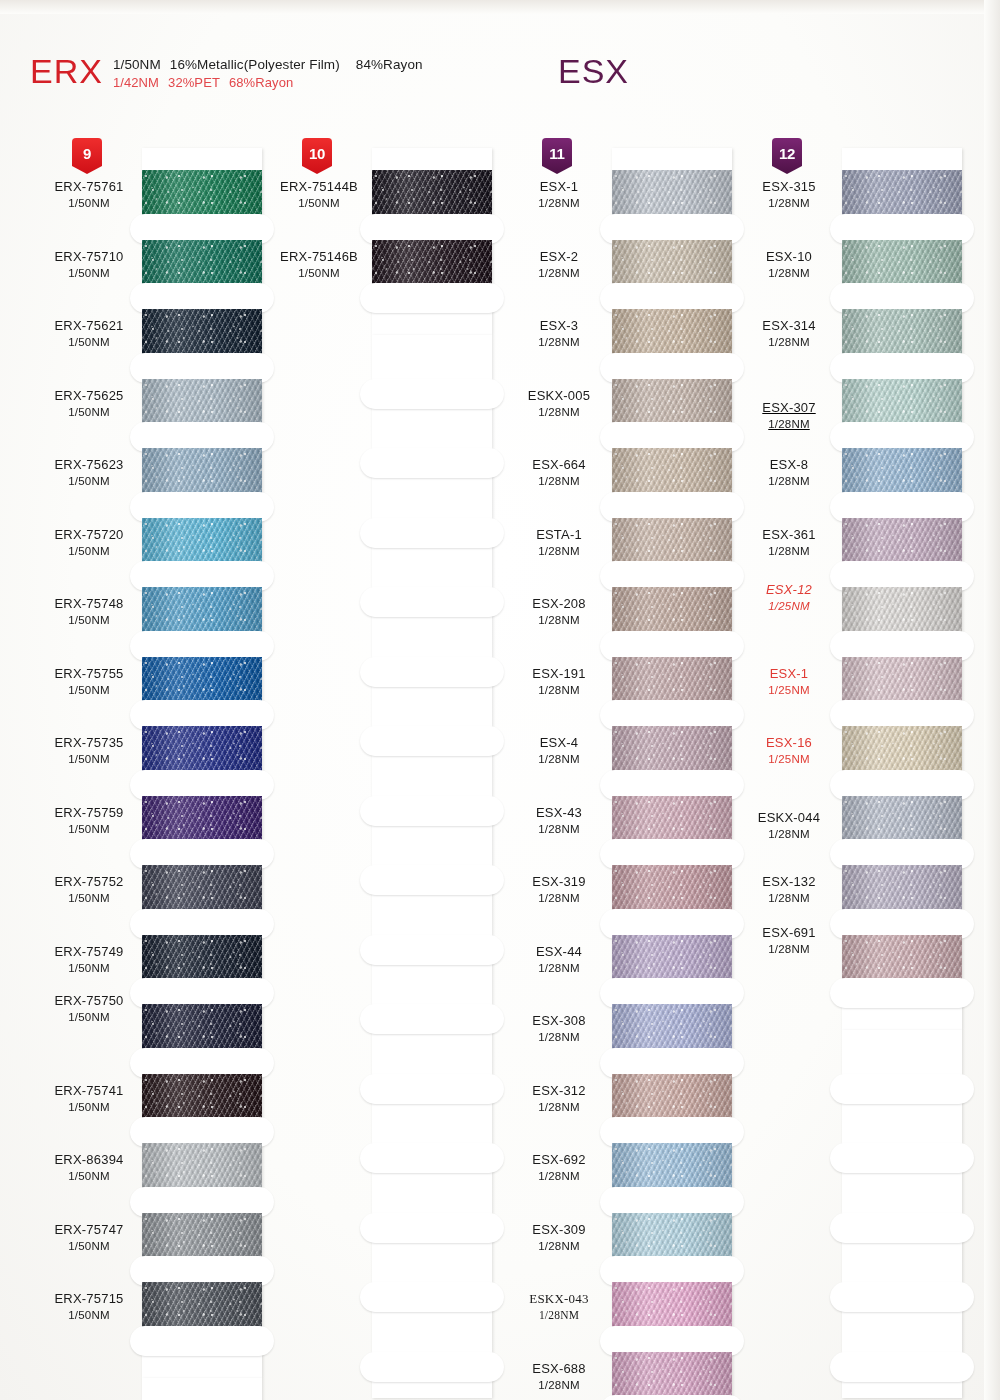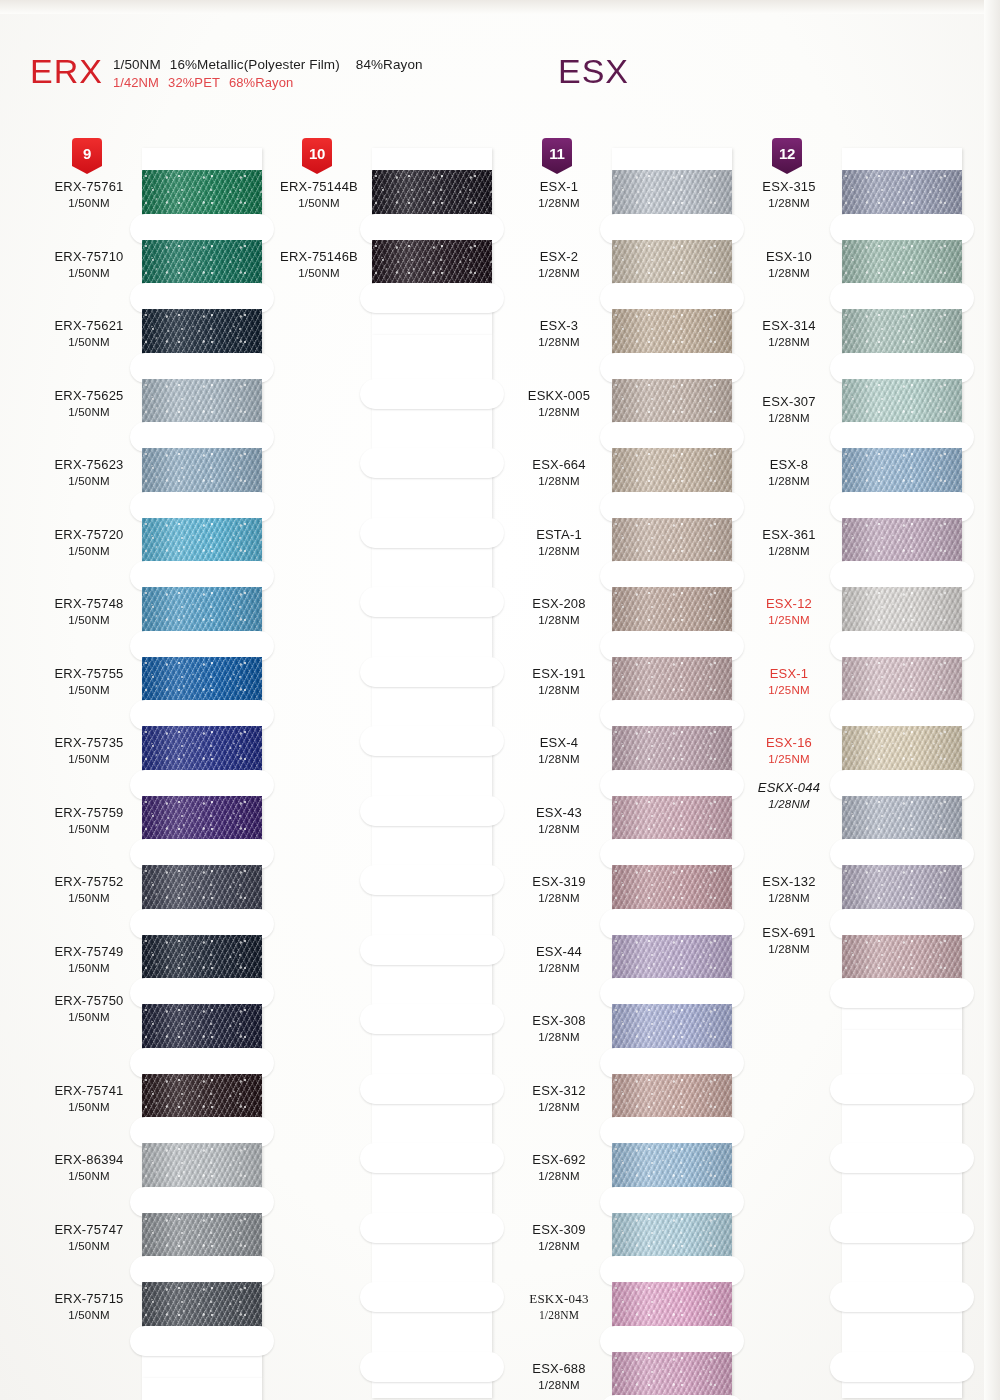--- a/index.html
+++ b/index.html
@@ -777,45 +777,45 @@
             <div class="nm">1/28NM</div>
           </div>
           <div class="label" style="top: 118.5px;">
             <div class="code">ESX-10</div>
             <div class="nm">1/28NM</div>
           </div>
           <div class="label" style="top: 188px;">
             <div class="code">ESX-314</div>
             <div class="nm">1/28NM</div>
           </div>
-          <div class="label" style="top: 264px;">
+          <div class="label" style="top: 270px; text-decoration: underline;">
             <div class="code">ESX-307</div>
             <div class="nm">1/28NM</div>
           </div>
           <div class="label" style="top: 327px;">
             <div class="code">ESX-8</div>
             <div class="nm">1/28NM</div>
           </div>
           <div class="label" style="top: 396.5px;">
             <div class="code">ESX-361</div>
             <div class="nm">1/28NM</div>
           </div>
-          <div class="label redtext" style="top: 466px;">
+          <div class="label redtext" style="top: 452px; font-style: italic;">
             <div class="code">ESX-12</div>
             <div class="nm">1/25NM</div>
           </div>
           <div class="label redtext" style="top: 535.5px;">
             <div class="code">ESX-1</div>
             <div class="nm">1/25NM</div>
           </div>
           <div class="label redtext" style="top: 605px;">
             <div class="code">ESX-16</div>
             <div class="nm">1/25NM</div>
           </div>
-          <div class="label" style="top: 650px; font-style: italic;">
+          <div class="label" style="top: 680px;">
             <div class="code">ESKX-044</div>
             <div class="nm">1/28NM</div>
           </div>
           <div class="label" style="top: 744px;">
             <div class="code">ESX-132</div>
             <div class="nm">1/28NM</div>
           </div>
           <div class="label" style="top: 795px;">
             <div class="code">ESX-691</div>
             <div class="nm">1/28NM</div>

